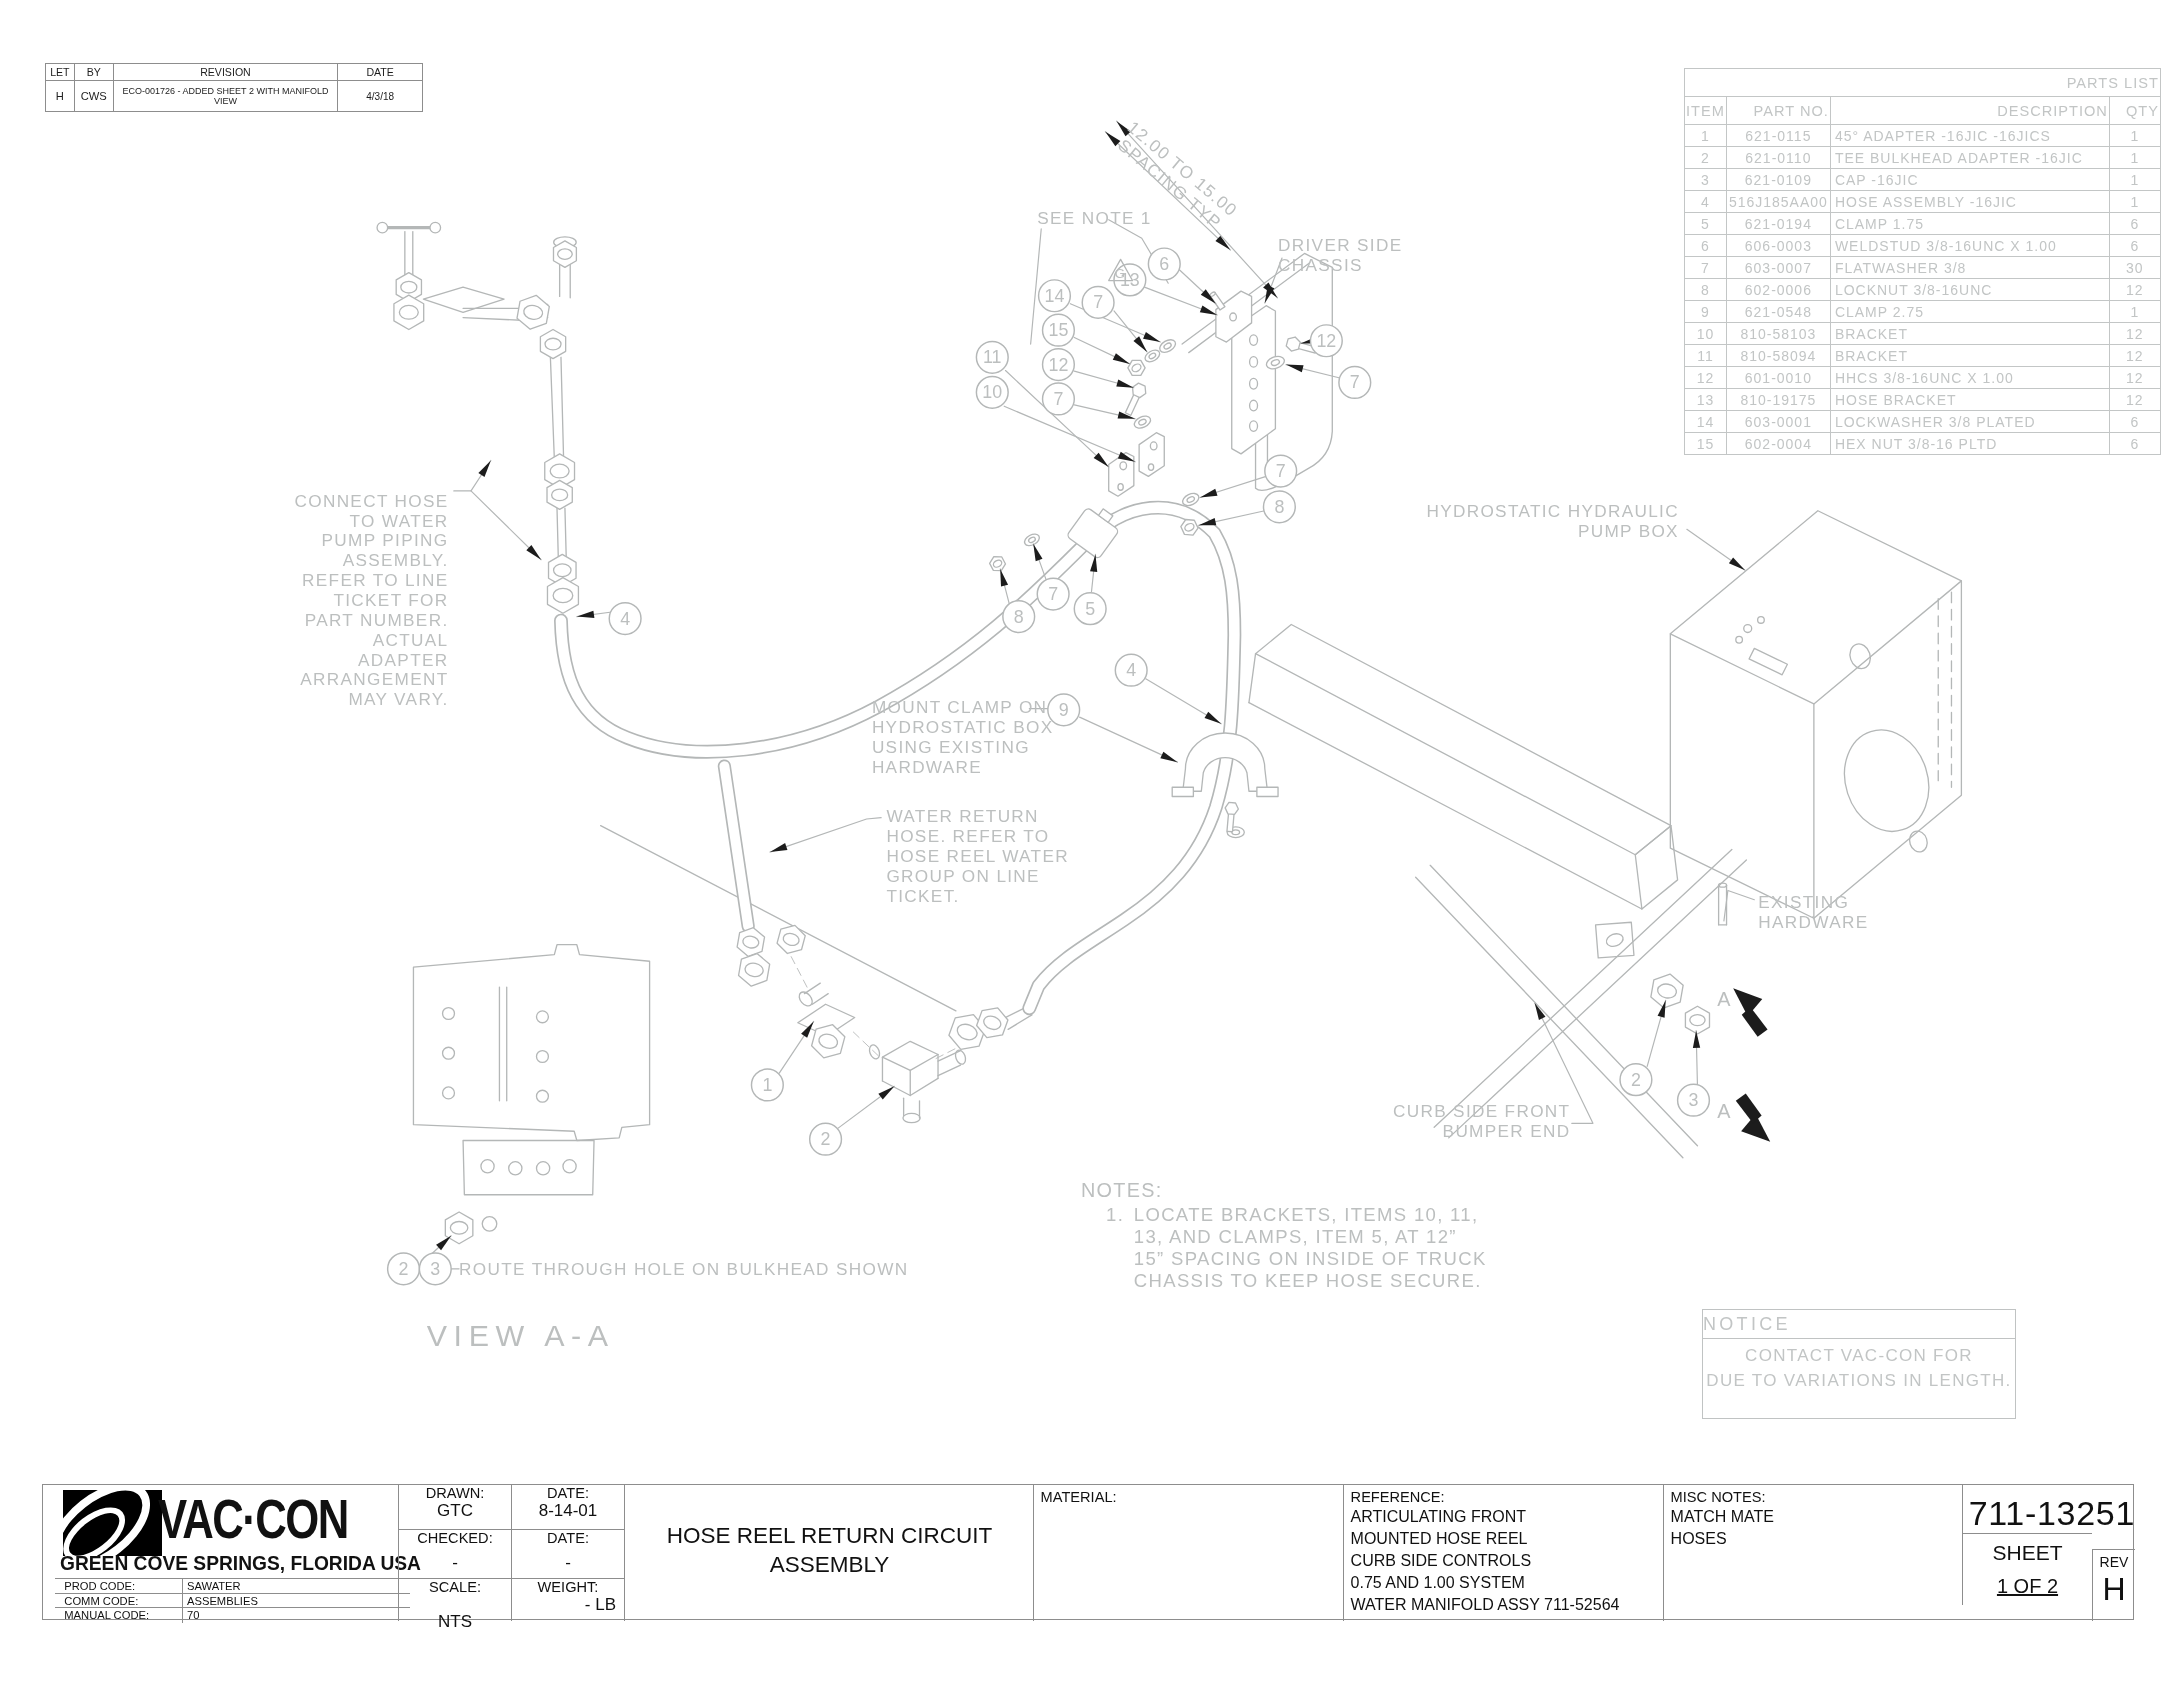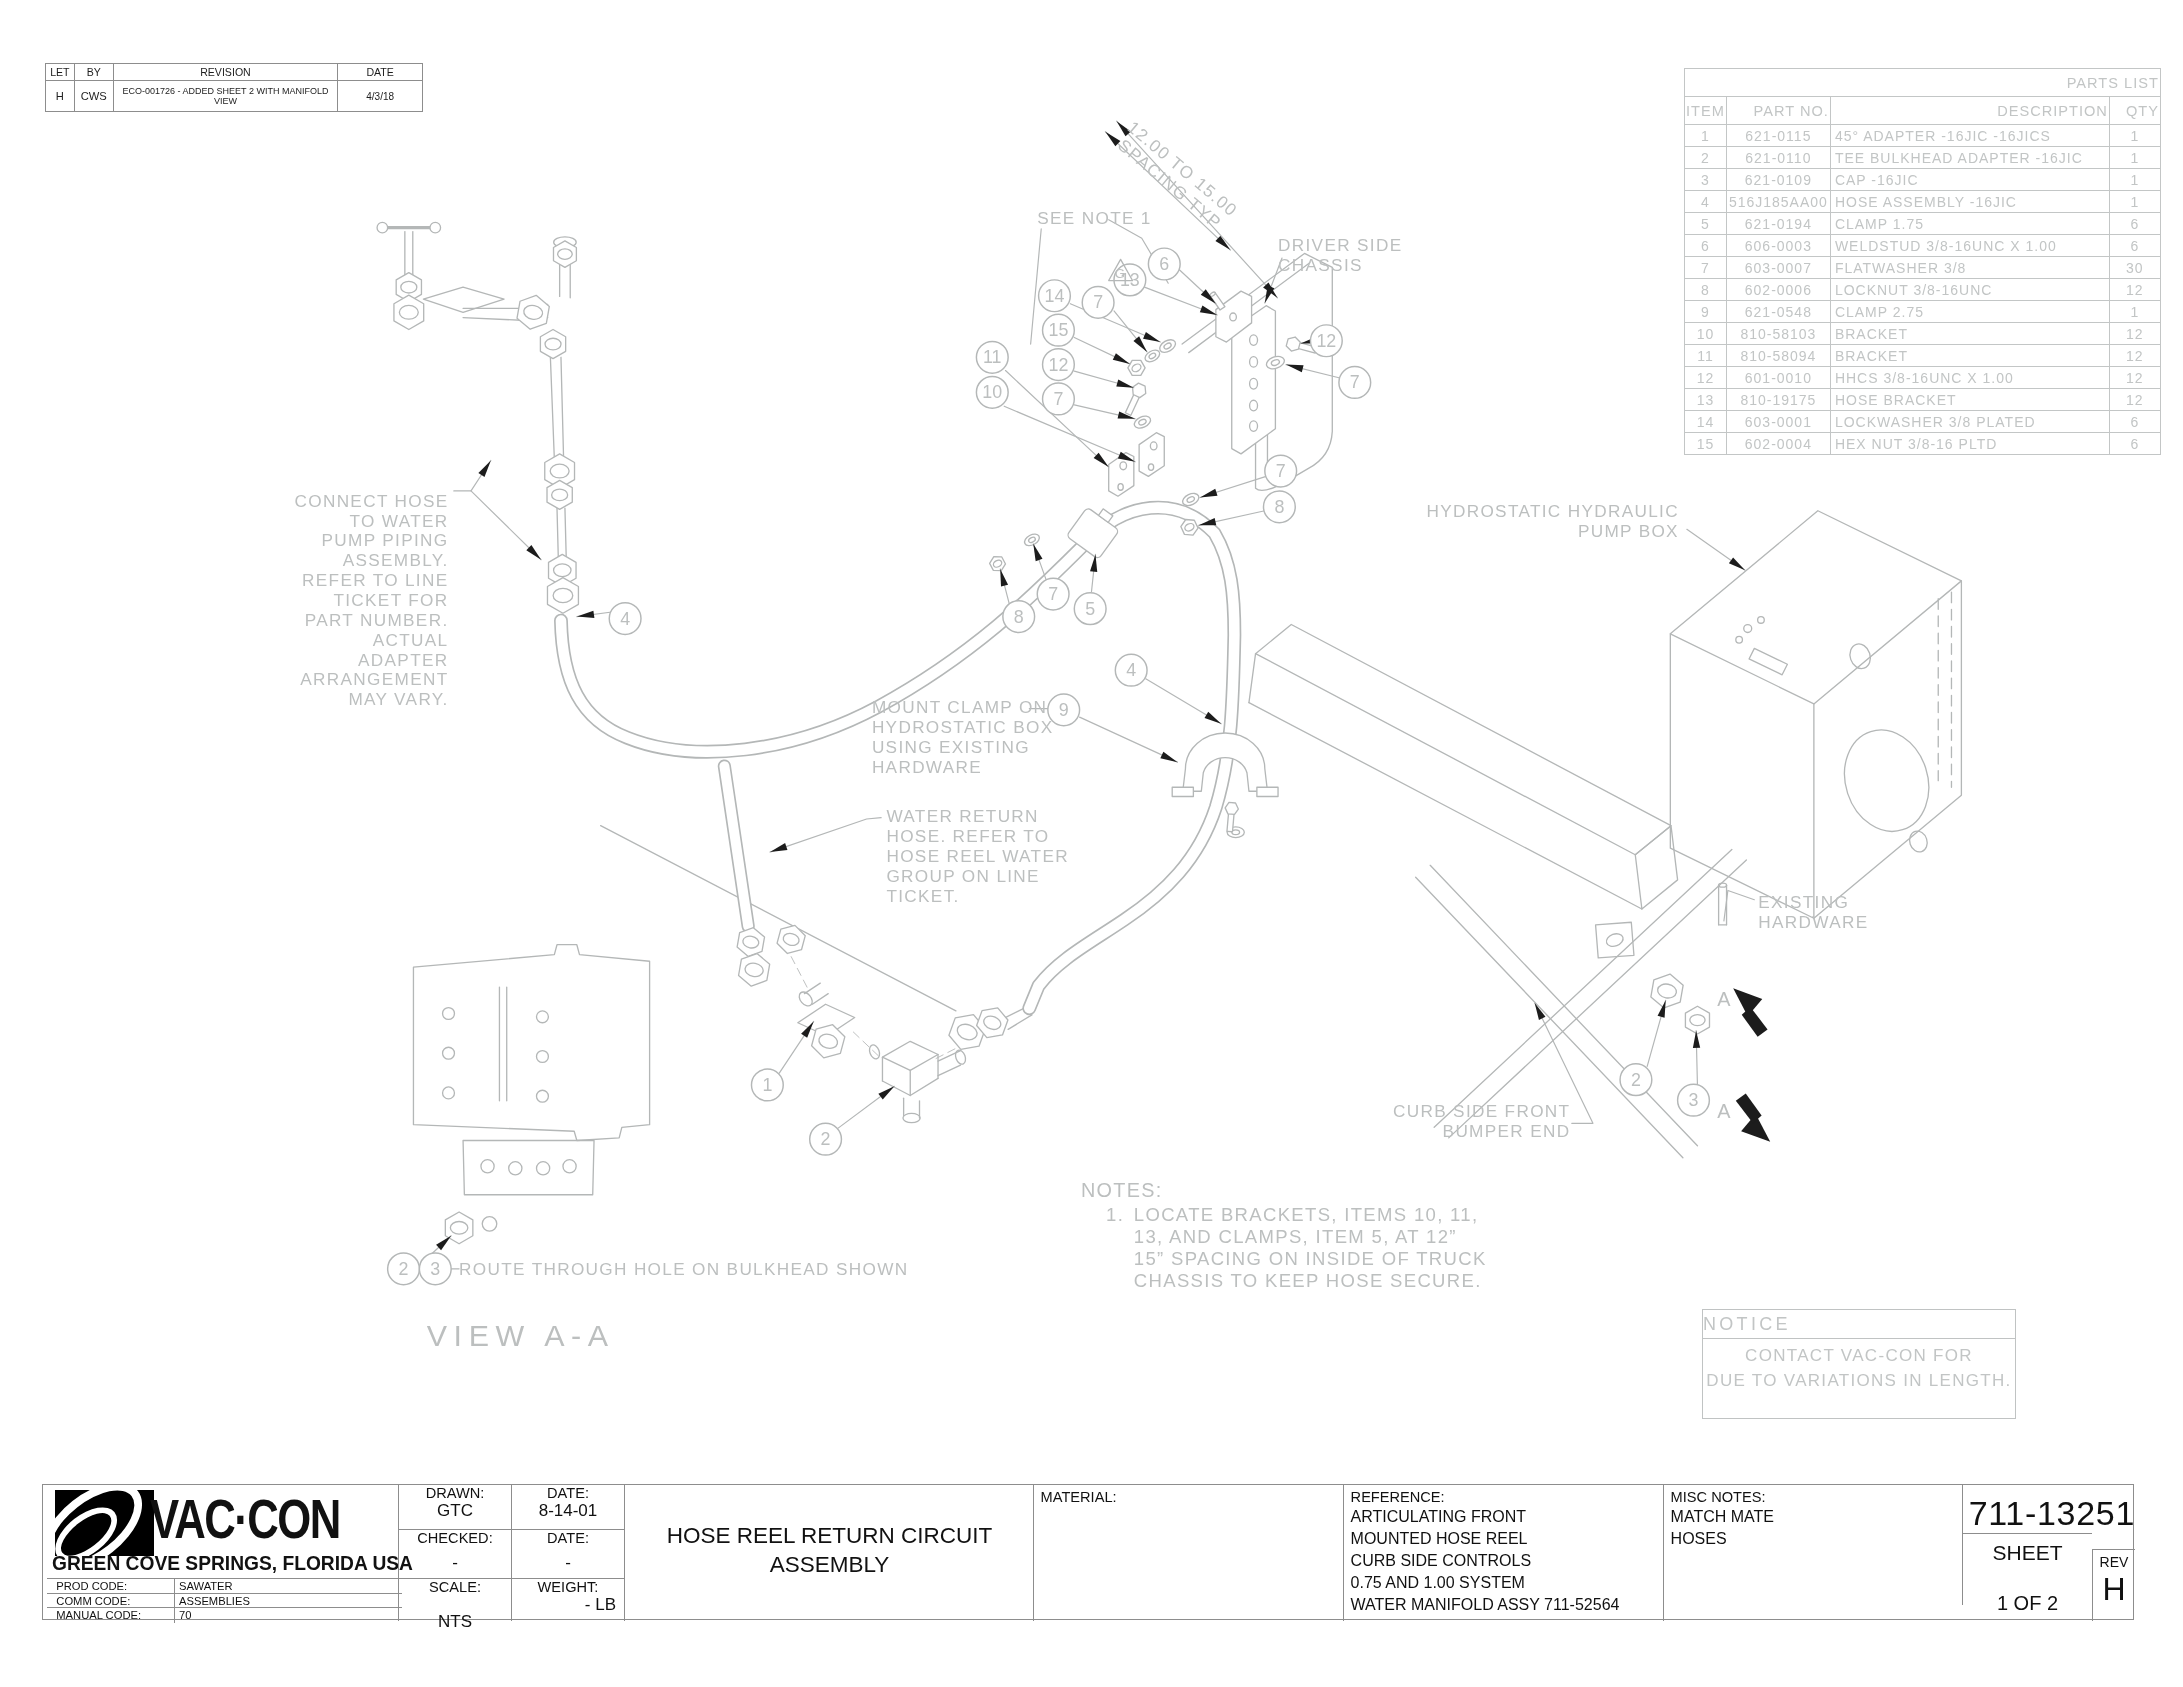--- a/index.html
+++ b/index.html
@@ -659,21 +659,21 @@
   <div class="notice">
     <div class="notice-title">NOTICE</div>
     <div class="notice-body" id="notice-body">
         <div>CONTACT VAC-CON FOR</div>
         <div>DUE TO VARIATIONS IN LENGTH.</div>
       </div>
   </div>
 
   <div class="tb">
 
-    <div class="cell first" style="left:4px;top:0;width:355px;height:136px;">
+    <div class="cell first" style="left:12px;top:0;width:355px;height:136px;">
       <div class="logo-wrap">
         <div class="logo-box">
             <div class="sw1"></div>
             <div class="sw2"></div>
           </div>
         <div class="logo-text">VAC·CON</div>
         <div class="logo-city">GREEN COVE SPRINGS, FLORIDA USA</div>
       </div>
       <div class="code-row" style="top:93px;">
         <span class="code-lab">PROD CODE:</span>
@@ -743,21 +743,21 @@
           <div>MATCH MATE</div>
           <div>HOSES</div>
         </div>
     </div>
 
     <div class="cell" style="left:1919px;top:0;width:173px;height:64px;">
       <div style="text-align:right;font-size:34px;font-weight:500;margin-top:9.3px;letter-spacing:0.7px;">711-13251</div>
     </div>
     <div class="cell tb-center" style="left:1919px;top:48px;width:130px;height:72px;border-top:1.3px solid #8d8d8d;">
       <div style="font-size:21px;margin-top:6.6px;">SHEET</div>
-      <div style="font-size:20px;margin-top:27px;">1 OF 2</div>
+      <div style="font-size:20px;margin-top:10px;text-decoration:underline;">1 OF 2</div>
     </div>
     <div class="cell" style="left:2049px;top:64px;width:43px;height:72px;border-top:1.3px solid #8d8d8d;">
       <div style="font-size:14px;text-align:center;margin-top:4px;">REV</div>
       <div style="font-size:32px;text-align:center;margin-top:1.3px;">H</div>
     </div>
   </div>
 </div>
 
 
 </body></html>

